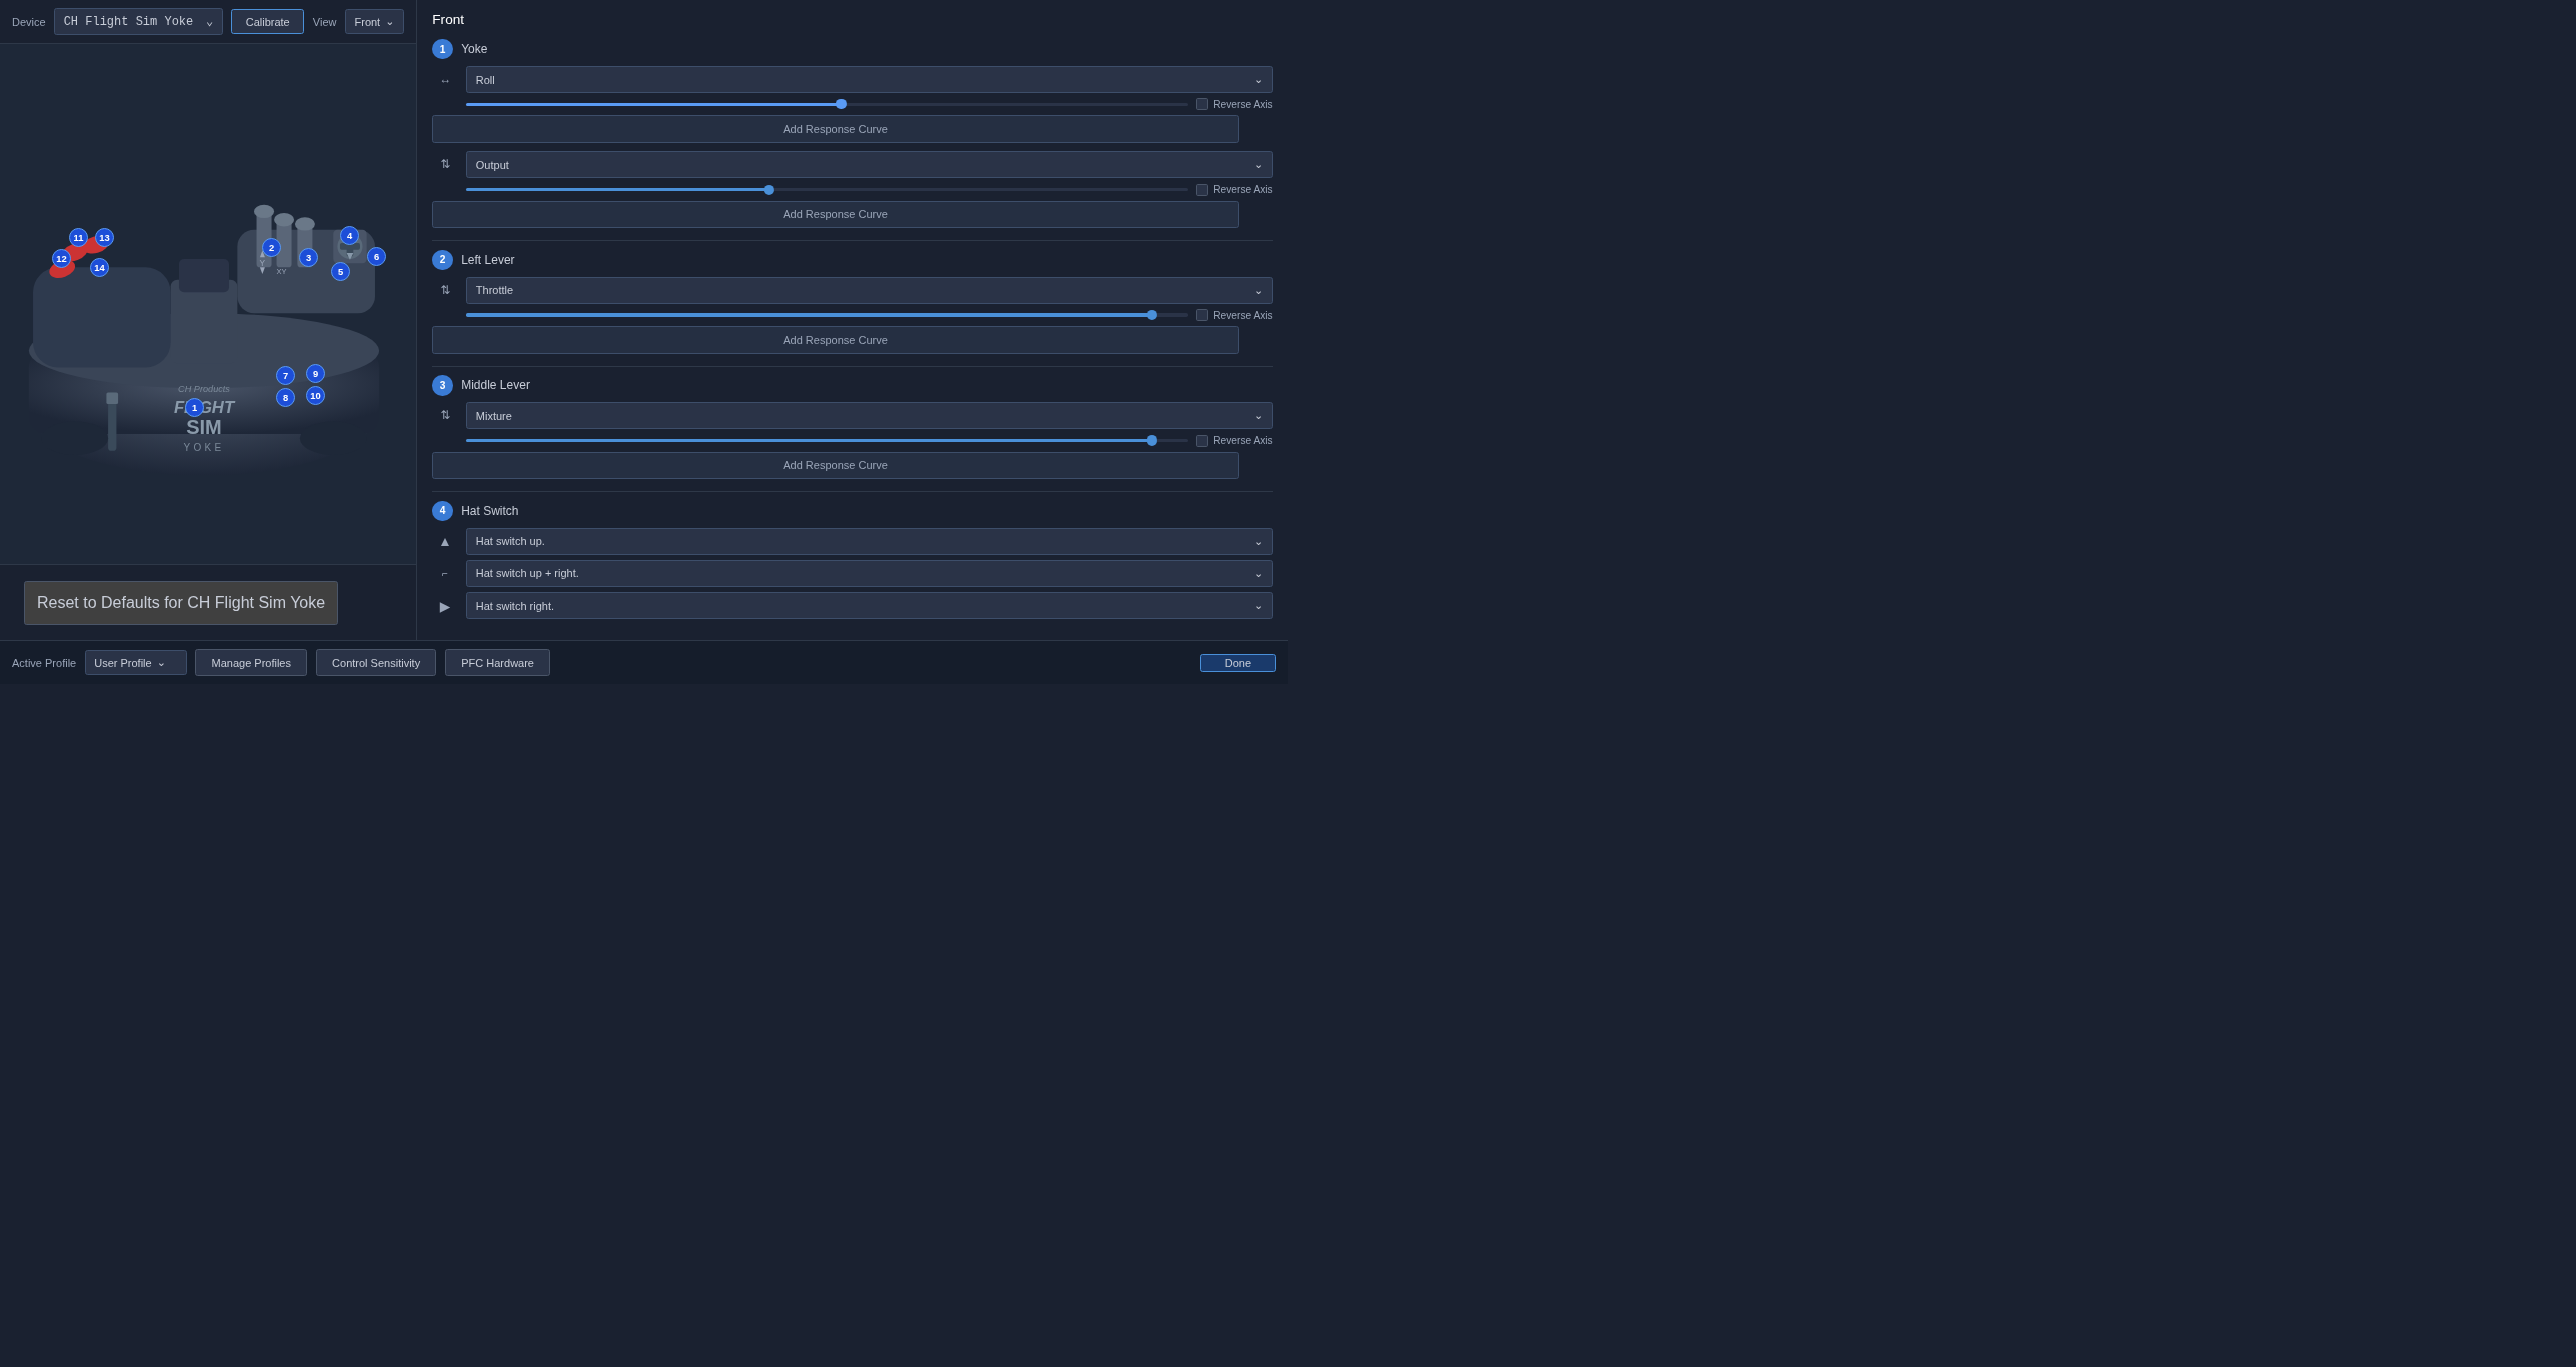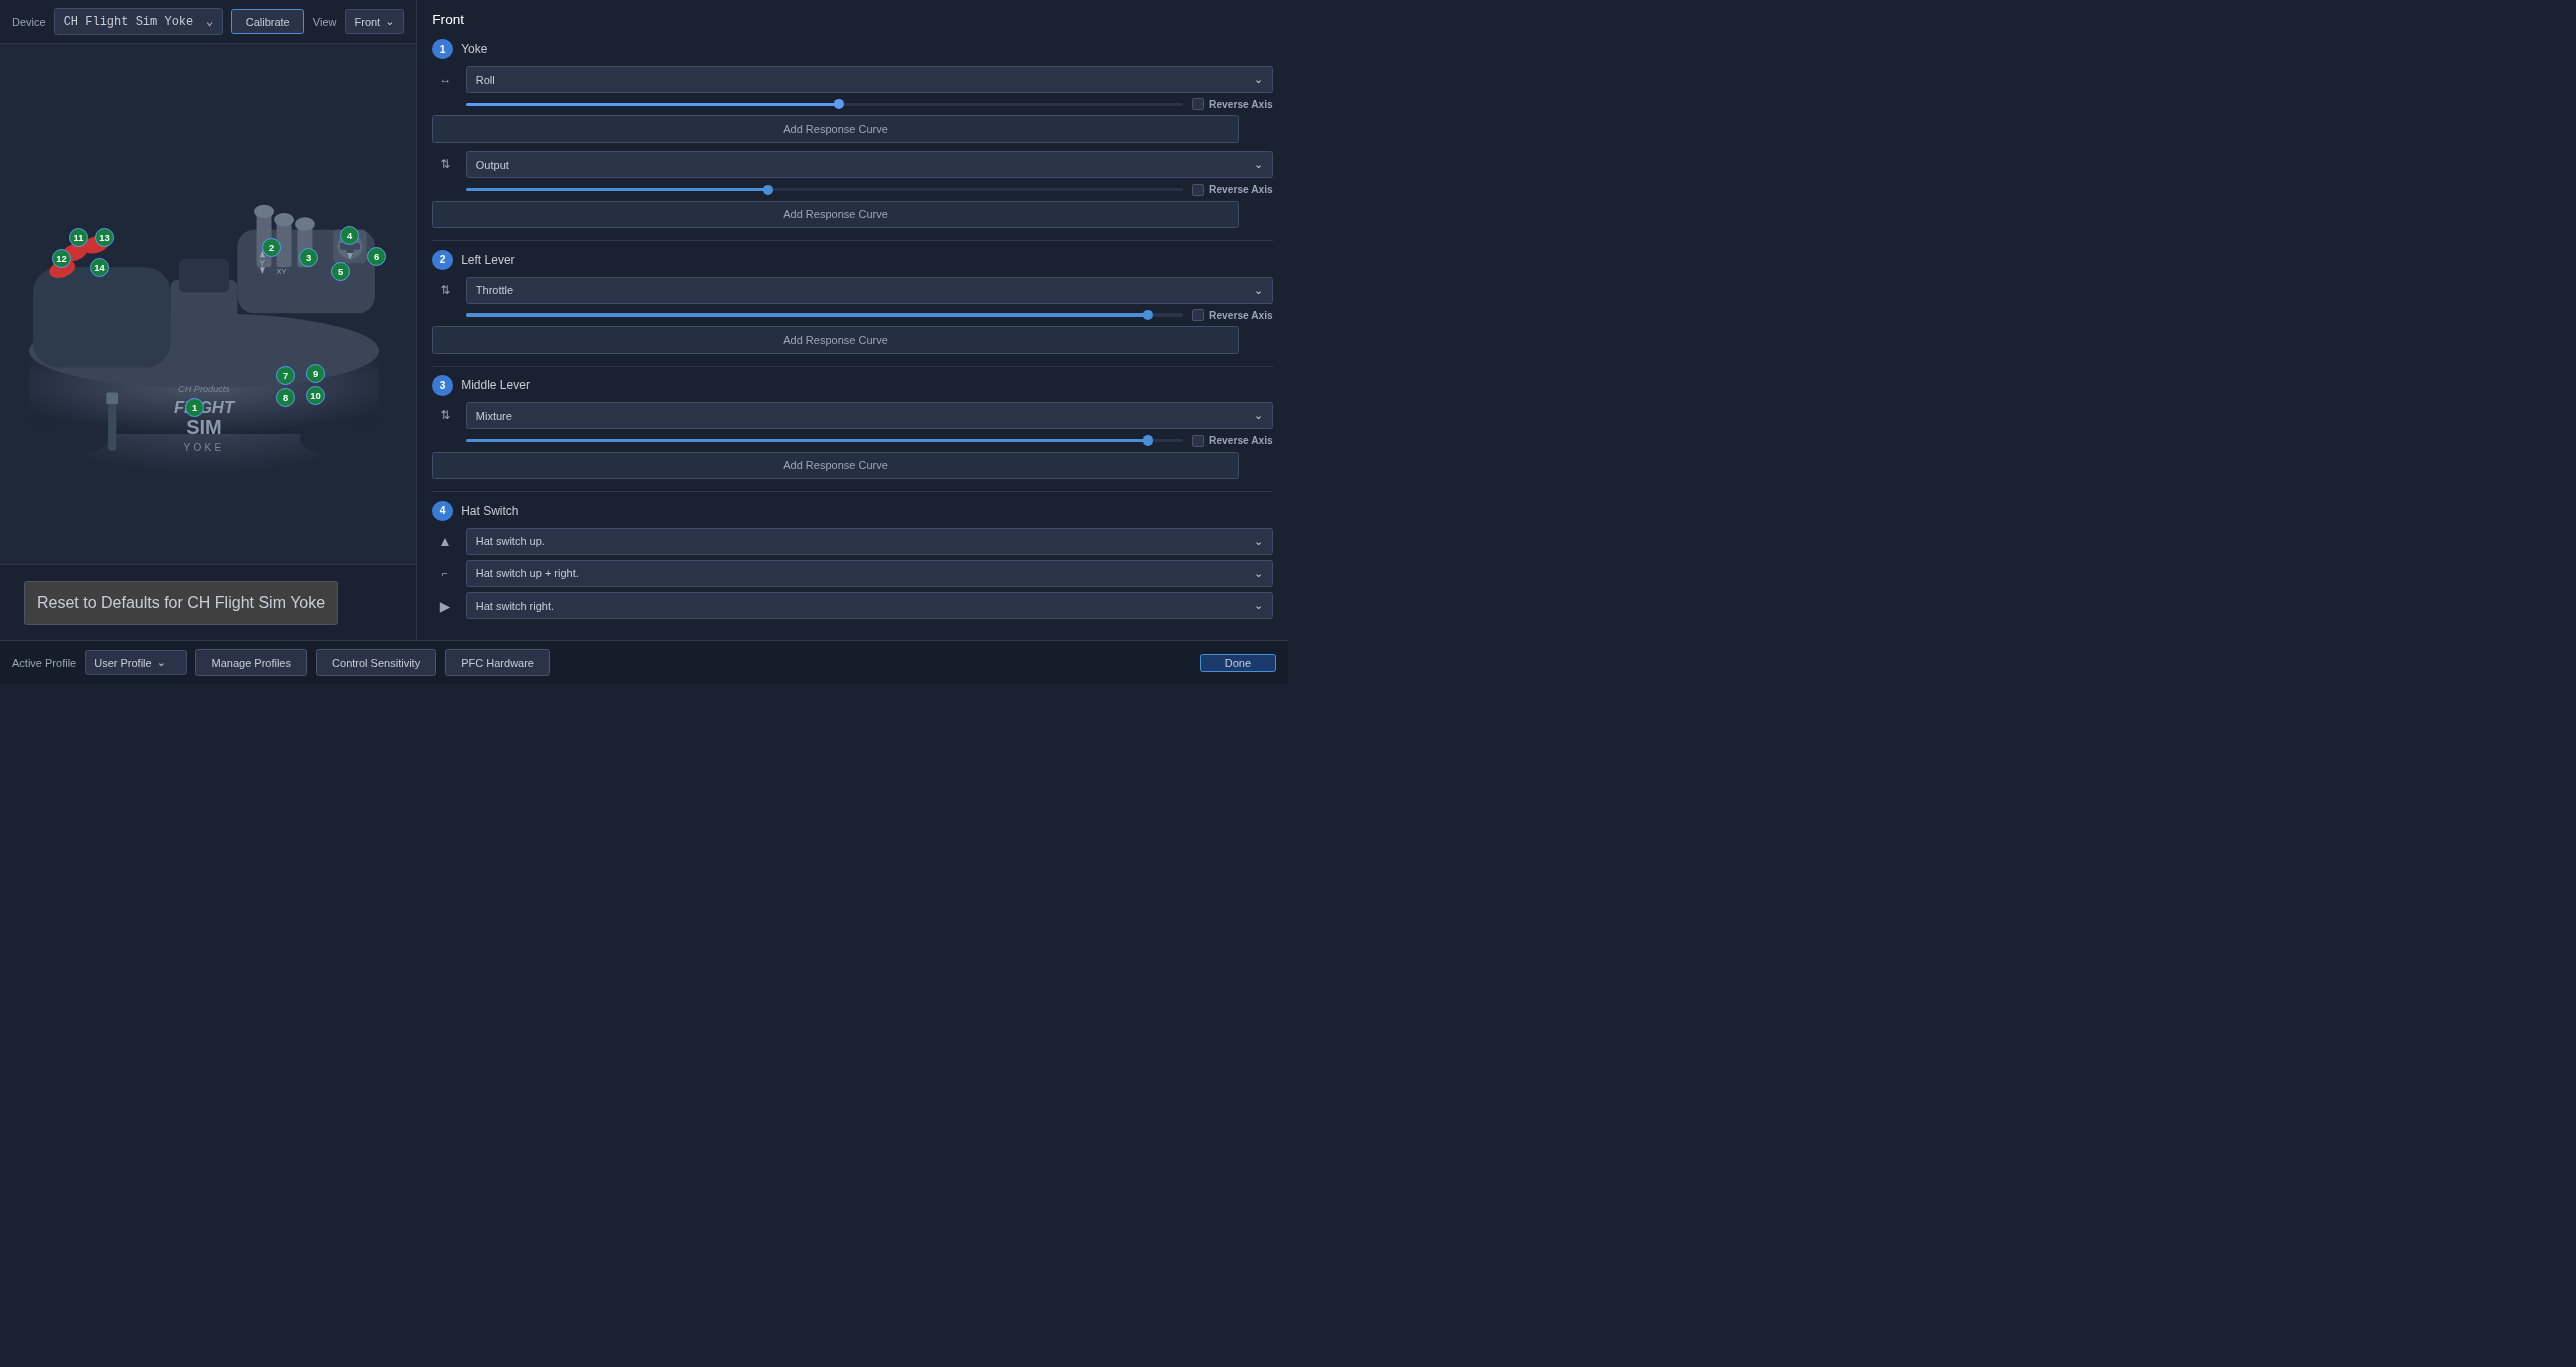--- a/index.html
+++ b/index.html
@@ -118,21 +118,21 @@
       width: 392px;
       height: 332px;
     }
 
     
     .badge {
       position: absolute;
       width: 19px;
       height: 19px;
       border-radius: 50%;
-      background: #15803d;
+      background: #1d4ed8;
       color: white;
       font-size: 9.4px;
       display: flex;
       align-items: center;
       justify-content: center;
       font-weight: bold;
       border: 1.7px solid #5a9bf5;
       cursor: pointer;
       z-index: 10;
     }
@@ -275,21 +275,20 @@
       justify-content: space-between;
       cursor: pointer;
     }
 
     .slider-row {
       display: flex;
       align-items: center;
       margin-left: 34px;
       margin-bottom: 5.1px;
       gap: 8.5px;
-      font-weight: bold;
     }
 
     .slider-track {
       flex: 1;
       height: 3.4px;
       background: #2a3347;
       border-radius: 1.7px;
       position: relative;
     }
 

